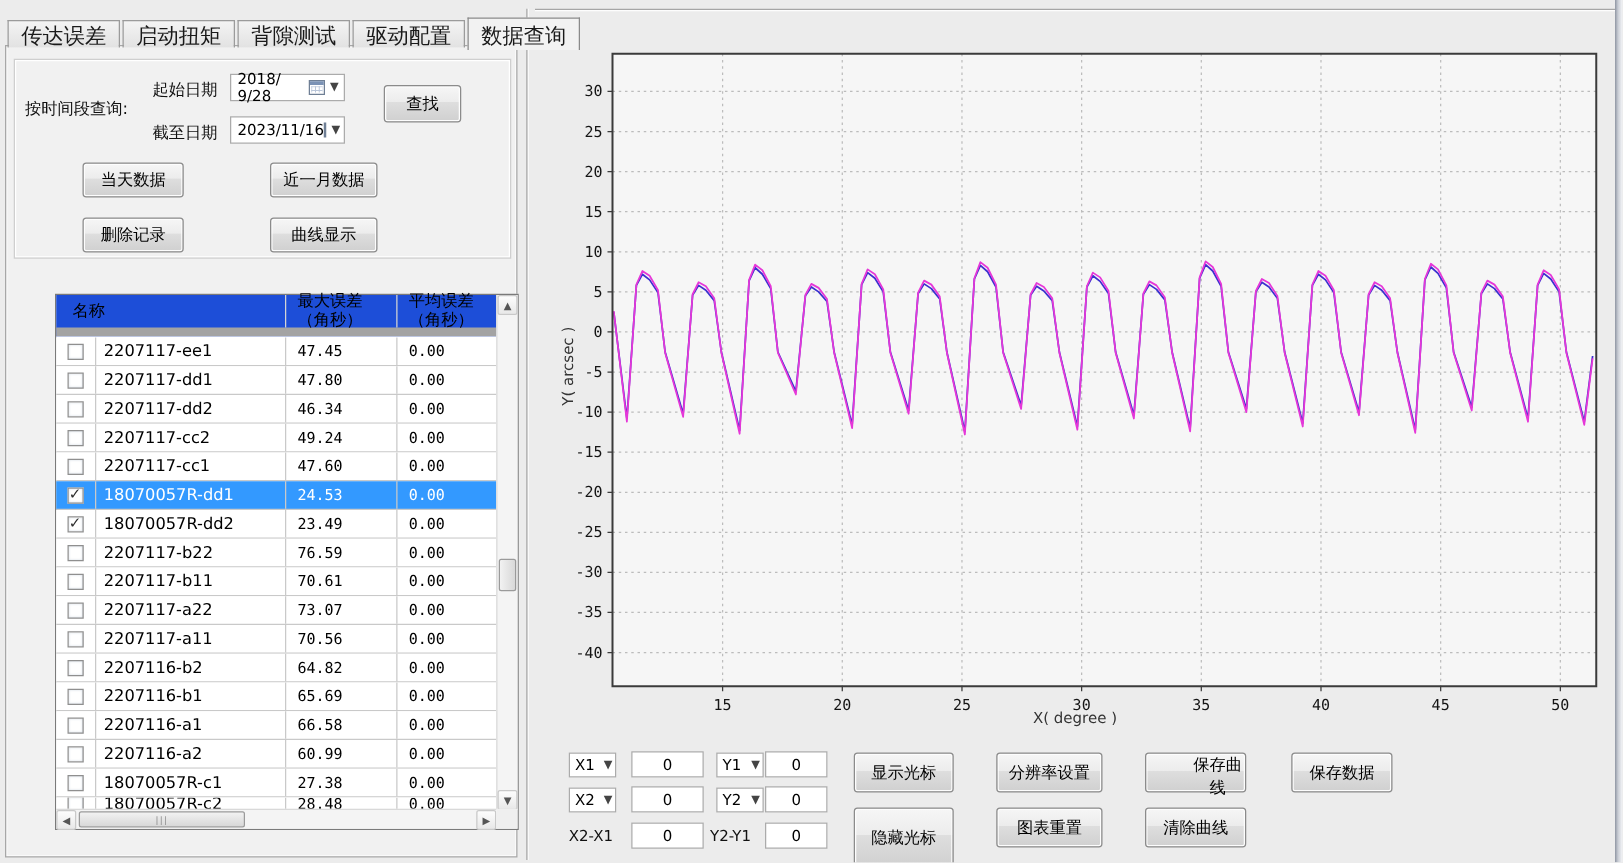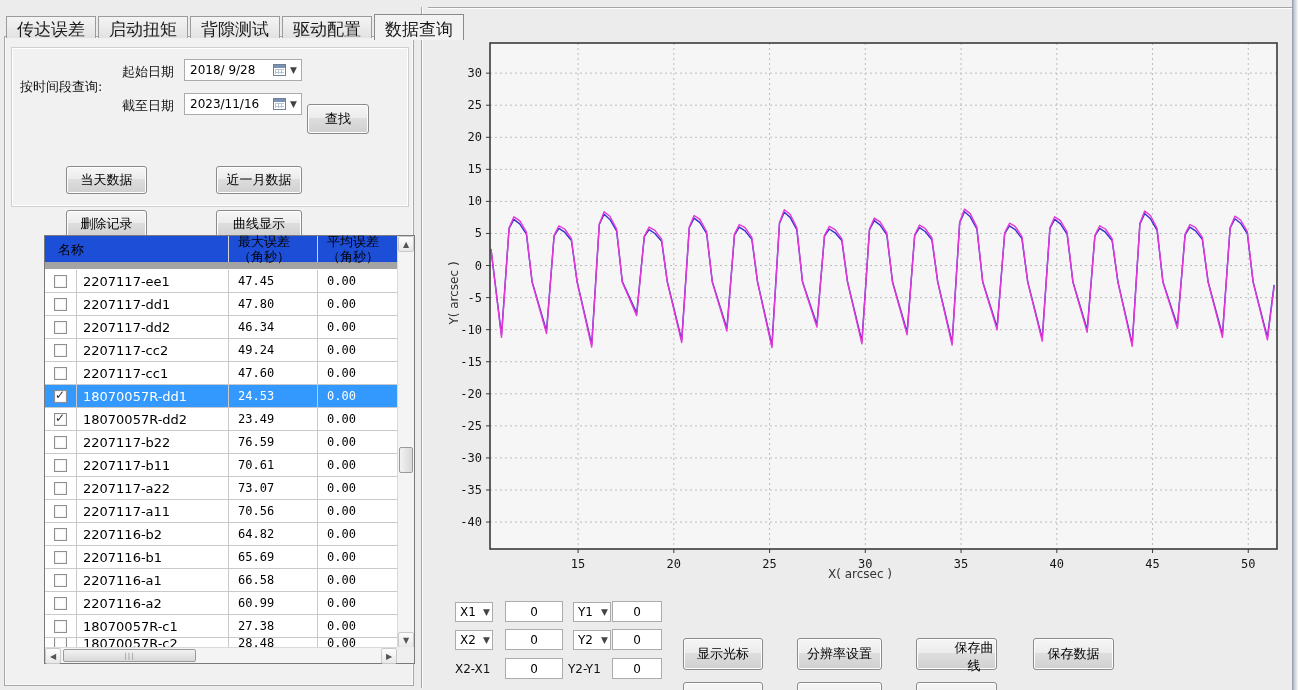--- a/index.html
+++ b/index.html
@@ -9,33 +9,33 @@
 
   
   .tab-strip { position:absolute; left:6px; top:14px; display:flex; align-items:flex-end; z-index:3; }
   .tab { height:22px; padding:2px 10px 0; border:1px solid #9b9b9b; border-bottom:none; background:linear-gradient(#f4f4f4,#e2e2e2); margin-right:2px; font-size:17px; line-height:20px; color:#1a1a1a; cursor:default; }
   .tab.active { height:26px; margin-bottom:-2px; background:#f2f2f2; border-color:#8a8a8a; position:relative; z-index:4; padding-top:4px; }
   .tab-page { position:absolute; left:4px; top:36px; width:410px; height:650px; border:1px solid #a7a7a7; background:#f1f1f1; box-shadow:inset 0 0 0 1px #fafafa; }
 
   .query-group { position:absolute; left:10px; top:46px; width:398px; height:160px; border:1px solid #cfcfcf; box-shadow:inset 0 0 0 1px #ffffff; }
   .lbl { position:absolute; font-size:13px; color:#111; white-space:nowrap; }
 
-  .datebox { position:absolute; width:118px; height:22px; background:#fff; border:1px solid #ababab; display:flex; align-items:center; padding:0 2px 0 5px; cursor:default; }
+  .datebox { position:absolute; width:92px; height:22px; background:#fff; border:1px solid #ababab; display:flex; align-items:center; padding:0 2px 0 5px; cursor:default; }
   .dateval { flex:1; font-size:12px; letter-spacing:0; }
   .cal-icon { width:13px; height:12px; border:1px solid #6f7f95; background:
       linear-gradient(#fff,#fff) , #fff; position:relative; margin-right:2px; }
   .cal-icon::before { content:""; position:absolute; left:0; right:0; top:0; height:3px; background:#7b92b5; }
   .cal-icon::after { content:""; position:absolute; left:1px; right:1px; top:4px; bottom:1px;
       background-image:linear-gradient(#b8c4d8 1px,transparent 1px),linear-gradient(90deg,#b8c4d8 1px,transparent 1px);
       background-size:3px 3px; }
   .combo-arrow { font-size:9px; color:#444; padding:0 2px; }
 
   .btn { position:absolute; border:1px solid #8b8b8b; border-radius:3px; font-size:13px; color:#000;
       background:linear-gradient(180deg,#f6f6f6 0%,#ececec 45%,#dedede 46%,#d0d0d0 100%); cursor:default;
-      font-family:Liberation Serif, serif; box-shadow:inset 0 0 0 1px #fdfdfd;margin-top:36px; }
+      font-family:Liberation Serif, serif; box-shadow:inset 0 0 0 1px #fdfdfd; }
 
   
   .tblwrap { position:absolute; left:43px; top:234px; width:371px; height:429px; border:1px solid #7a7a7a; background:#fff; }
   .thead { position:absolute; left:0; top:0; width:352px; height:33px; background:#1d4ed8; border-bottom:7px solid #a3a3a3; display:flex; }
   .th { border-right:1px solid #d4d4d4; display:flex; flex-direction:column; justify-content:center; padding-left:13px; font-size:13px; line-height:15px; }
   .th.c2,.th.c3 { padding-left:9px; }
   .rows { position:absolute; left:0; top:34px; width:352px; }
   .trow { display:flex; height:23px; border-bottom:1px solid #c9c9c9; background:#fff; }
   .trow.partial { height:10px; overflow:hidden; border-bottom:none; }
   .trow.selected { background:#3399ff; color:#fff; }
@@ -352,21 +352,21 @@
       <line x1="722.5352798053527" y1="537" x2="722.5352798053527" y2="541" stroke="#3b3b3b" stroke-width="1"></line>
       <text x="722.5352798053527" y="556" text-anchor="middle" font-size="12" fill="#151515" font-family="DejaVu Sans Mono, monospace">45</text>
       <line x1="818.2773722627737" y1="31" x2="818.2773722627737" y2="537" stroke="#bcbcbc" stroke-width="1" stroke-dasharray="2 3"></line>
       <line x1="818.2773722627737" y1="537" x2="818.2773722627737" y2="541" stroke="#3b3b3b" stroke-width="1"></line>
       <text x="818.2773722627737" y="556" text-anchor="middle" font-size="12" fill="#151515" font-family="DejaVu Sans Mono, monospace">50</text>
       <polyline points="61.0,237.5 71.5,322.8 79.1,216.3 83.9,207.4 89.7,211.9 96.4,222.1 102.1,269.6 116.5,319.0 124.1,224.0 128.9,216.3 134.7,220.2 141.4,228.5 147.1,269.6 161.7,332.4 169.3,212.5 174.1,202.2 179.9,207.4 186.6,218.9 192.3,269.6 206.7,301.0 214.3,224.7 219.1,217.6 224.9,221.5 231.6,229.2 237.3,269.6 251.7,327.9 259.3,215.7 264.1,206.1 269.9,210.6 276.6,221.5 282.3,269.6 296.9,316.4 304.5,222.8 309.3,215.1 315.1,218.9 321.8,227.2 327.5,269.6 341.9,333.1 349.5,211.2 354.3,200.3 360.1,205.4 366.8,217.6 372.5,269.6 386.9,312.5 394.5,224.0 399.3,217.0 405.1,220.8 411.8,228.5 417.5,269.6 431.9,329.2 439.5,217.6 444.3,208.6 450.1,213.1 456.8,222.8 462.5,269.6 477.1,320.2 484.7,223.4 489.5,215.7 495.2,219.5 501.9,227.9 507.7,269.6 522.1,330.5 529.7,210.6 534.5,199.7 540.2,204.8 546.9,217.0 552.7,269.6 567.1,315.1 574.7,221.5 579.5,213.8 585.2,217.6 591.9,226.6 597.7,269.6 612.2,326.6 619.9,216.3 624.7,207.4 630.4,211.9 637.1,222.1 642.9,269.6 657.2,317.7 664.9,224.0 669.7,216.3 675.4,220.2 682.1,228.5 687.9,269.6 702.2,331.8 709.9,211.9 714.7,201.6 720.4,206.7 727.1,218.3 732.9,269.6 747.4,313.8 755.1,222.8 759.9,215.1 765.6,218.9 772.3,227.2 778.1,269.6 792.4,322.8 800.1,216.3 804.9,206.7 810.6,211.2 817.3,221.5 823.1,269.6 837.4,325.4 844.1,272.8" fill="none" stroke="#3b30cf" stroke-width="1.4" stroke-linejoin="round"></polyline>
       <polyline points="61.0,236.9 71.5,325.4 79.1,215.7 83.9,204.8 89.7,208.6 96.4,220.2 102.1,270.2 116.5,321.5 124.1,223.4 128.9,213.8 134.7,217.0 141.4,226.6 147.1,270.2 161.7,335.0 169.3,211.9 174.1,199.7 179.9,204.2 186.6,217.0 192.3,270.2 206.7,303.6 214.3,224.0 219.1,215.1 224.9,218.3 231.6,227.2 237.3,270.2 251.7,330.5 259.3,215.1 264.1,203.5 269.9,207.4 276.6,219.5 282.3,270.2 296.9,319.0 304.5,222.1 309.3,212.5 315.1,215.7 321.8,225.3 327.5,270.2 341.9,335.6 349.5,210.6 354.3,197.7 360.1,202.2 366.8,215.7 372.5,270.2 386.9,315.1 394.5,223.4 399.3,214.4 405.1,217.6 411.8,226.6 417.5,270.2 431.9,331.8 439.5,217.0 444.3,206.1 450.1,209.9 456.8,220.8 462.5,270.2 477.1,322.8 484.7,222.8 489.5,213.1 495.2,216.3 501.9,226.0 507.7,270.2 522.1,333.1 529.7,209.9 534.5,197.1 540.2,201.6 546.9,215.1 552.7,270.2 567.1,317.7 574.7,220.8 579.5,211.2 585.2,214.4 591.9,224.7 597.7,270.2 612.2,329.2 619.9,215.7 624.7,204.8 630.4,208.6 637.1,220.2 642.9,270.2 657.2,320.2 664.9,223.4 669.7,213.8 675.4,217.0 682.1,226.6 687.9,270.2 702.2,334.3 709.9,211.2 714.7,199.0 720.4,203.5 727.1,216.3 732.9,270.2 747.4,316.4 755.1,222.1 759.9,212.5 765.6,215.7 772.3,225.3 778.1,270.2 792.4,325.4 800.1,215.7 804.9,204.2 810.6,208.0 817.3,219.5 823.1,270.2 837.4,327.9 844.1,274.7" fill="none" stroke="#e637d8" stroke-width="1.4" stroke-linejoin="round"></polyline>
       <rect x="60" y="31" width="787" height="506" fill="none" stroke="#3b3b3b" stroke-width="1.6"></rect>
     </svg>
   <div class="ylabel">Y( arcsec )</div>
-  <div class="xlabel">X( arcsec )</div>
+  <div class="xlabel">X( degree )</div>
 
   <div class="combo" style="left:455px; top:602px;">
     <span>X1</span>
       <span class="combo-arrow">▼</span>
   </div>
   <input class="field" style="left: 505px; top: 601px;" value="0">
   <div class="combo" style="left:573px; top:602px;">
     <span>Y1</span>
       <span class="combo-arrow">▼</span>
   </div>

